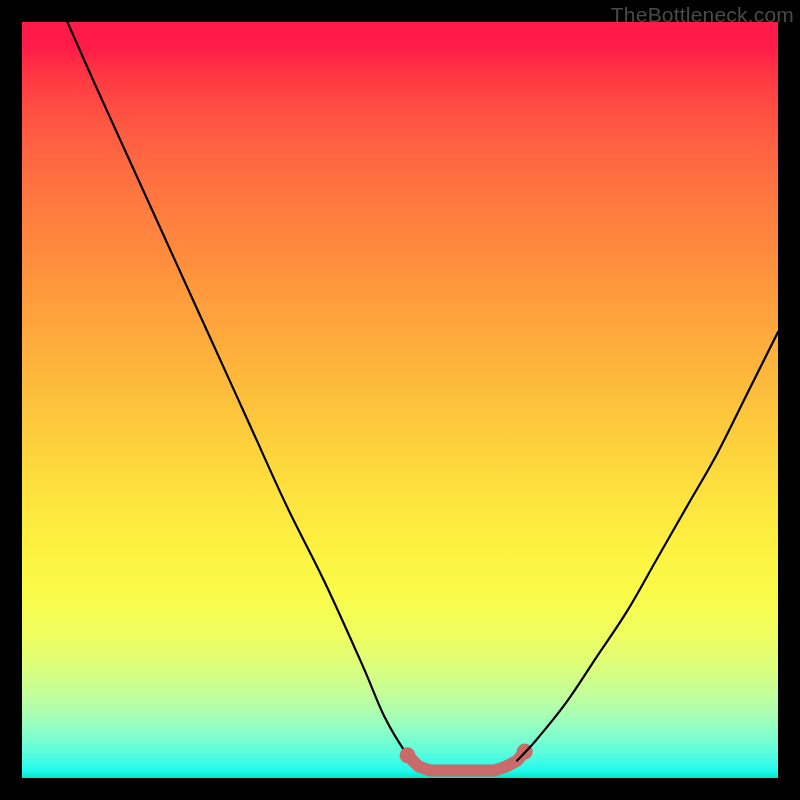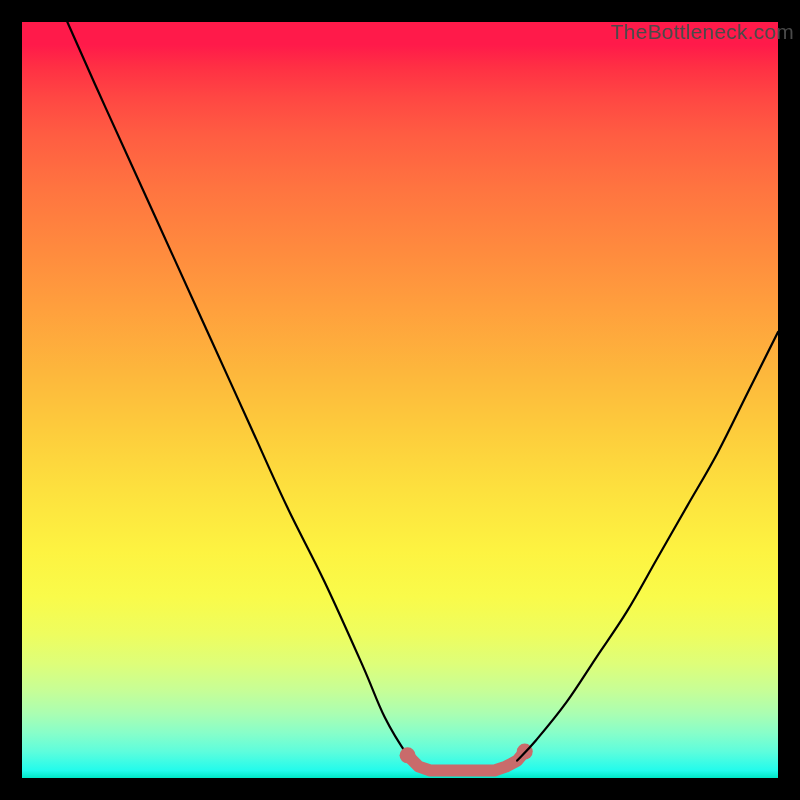--- a/index.html
+++ b/index.html
@@ -47,21 +47,21 @@
       #c6fe97 88.5%,
       #aafeb2 91.5%,
       #88fec9 94%,
       #5efddc 96.5%,
       #23fbec 99%,
       #00e7c7 100%
     );
   }
   .watermark {
     position: absolute;
-    top: 20px;
+    top: 3px;
     right: 6px;
     color: #4a4a4a;
     font-size: 21px;
     font-weight: 400;
     letter-spacing: 0.2px;
     user-select: none;
   }
   svg.curve {
     position: absolute;
     inset: 0;

